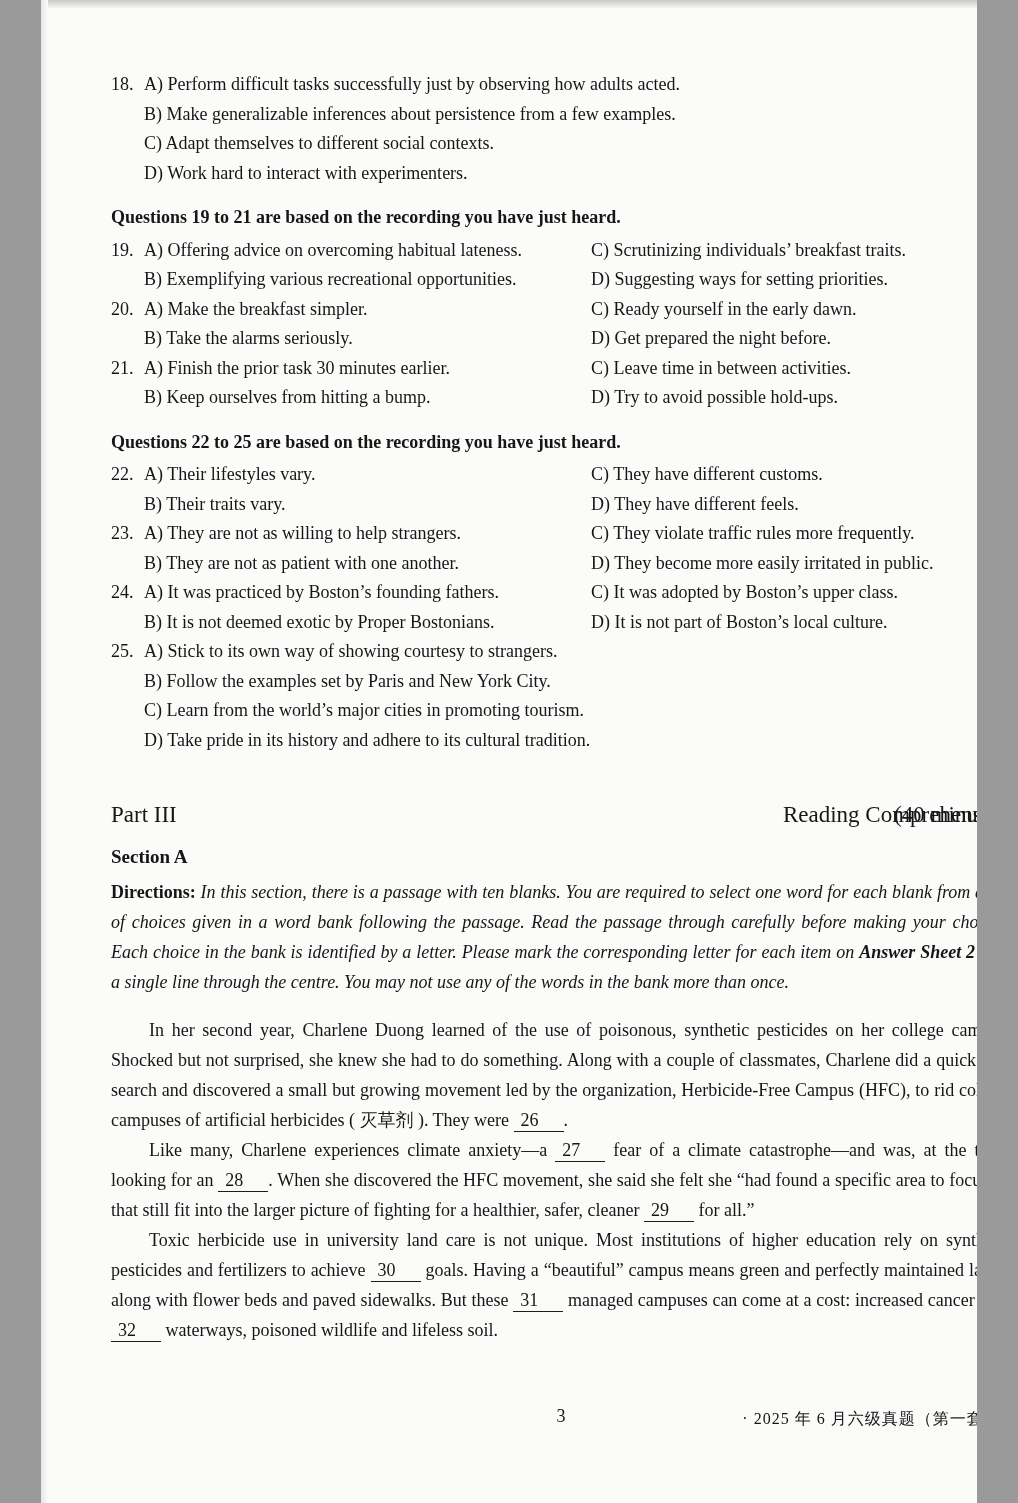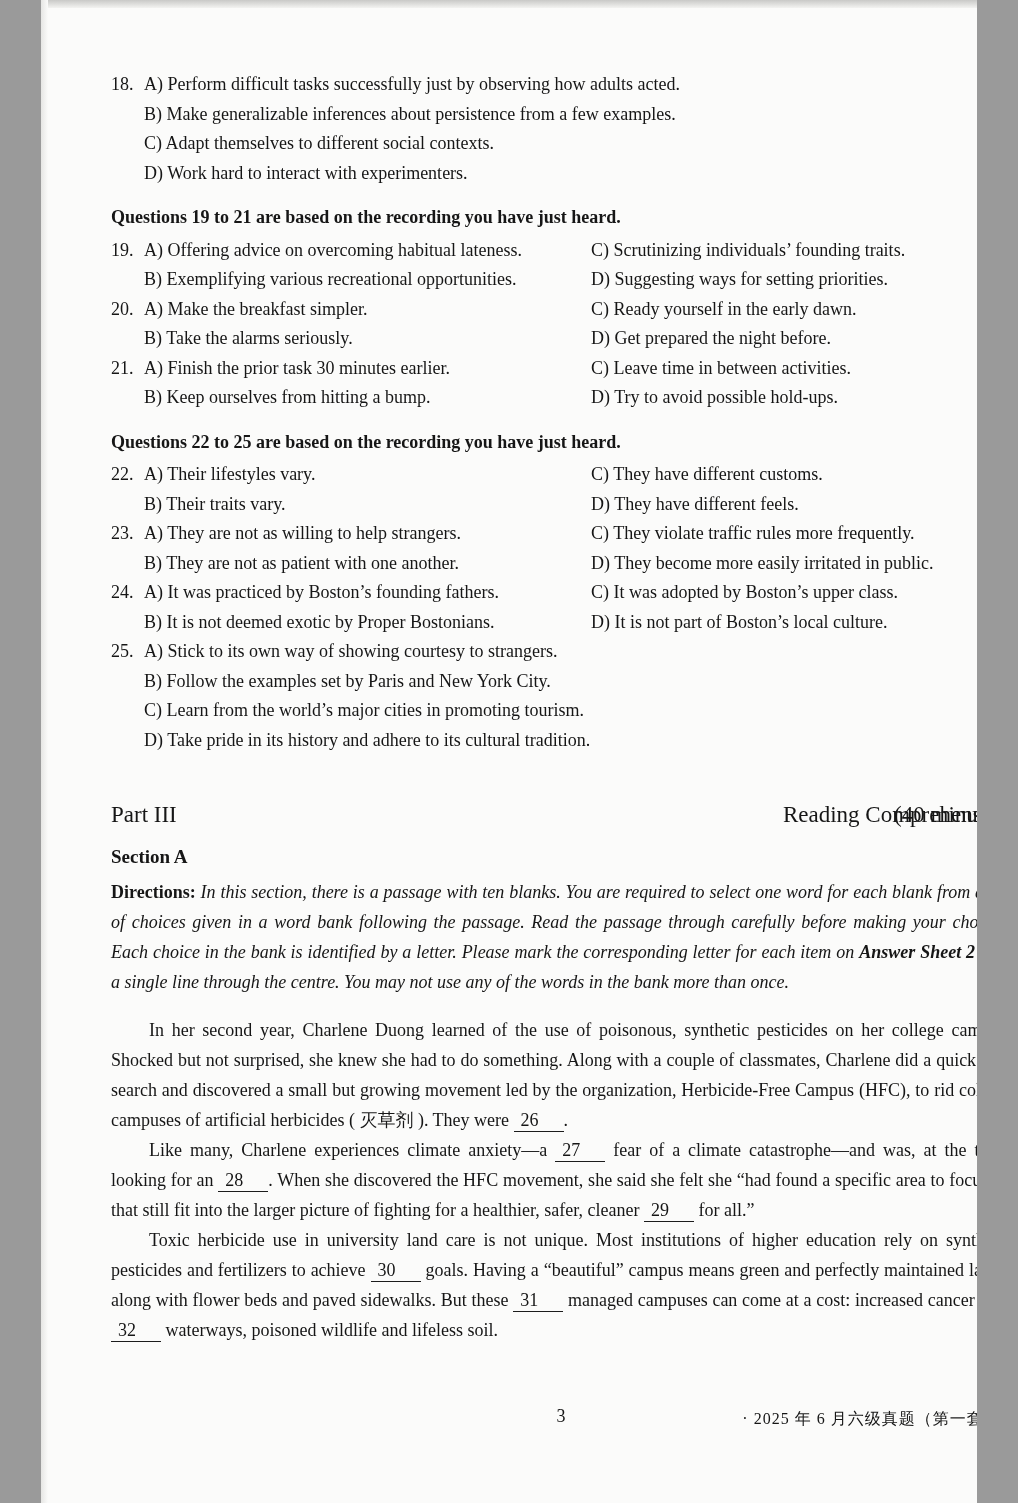--- a/index.html
+++ b/index.html
@@ -68,21 +68,21 @@
         <span class="qnum"></span>
         <span>C) Adapt themselves to different social contexts.</span>
         <span class="qnum"></span>
         <span>D) Work hard to interact with experimenters.</span>
       </div>
 
     <div class="qheading">Questions 19 to 21 are based on the recording you have just heard.</div>
     <div class="qgrid2">
         <span class="qnum">19.</span>
         <span>A) Offering advice on overcoming habitual lateness.</span>
-        <span>C) Scrutinizing individuals’ founding traits.</span>
+        <span>C) Scrutinizing individuals’ breakfast traits.</span>
         <span class="qnum"></span>
         <span>B) Exemplifying various recreational opportunities.</span>
         <span>D) Suggesting ways for setting priorities.</span>
         <span class="qnum">20.</span>
         <span>A) Make the breakfast simpler.</span>
         <span>C) Ready yourself in the early dawn.</span>
         <span class="qnum"></span>
         <span>B) Take the alarms seriously.</span>
         <span>D) Get prepared the night before.</span>
         <span class="qnum">21.</span>

